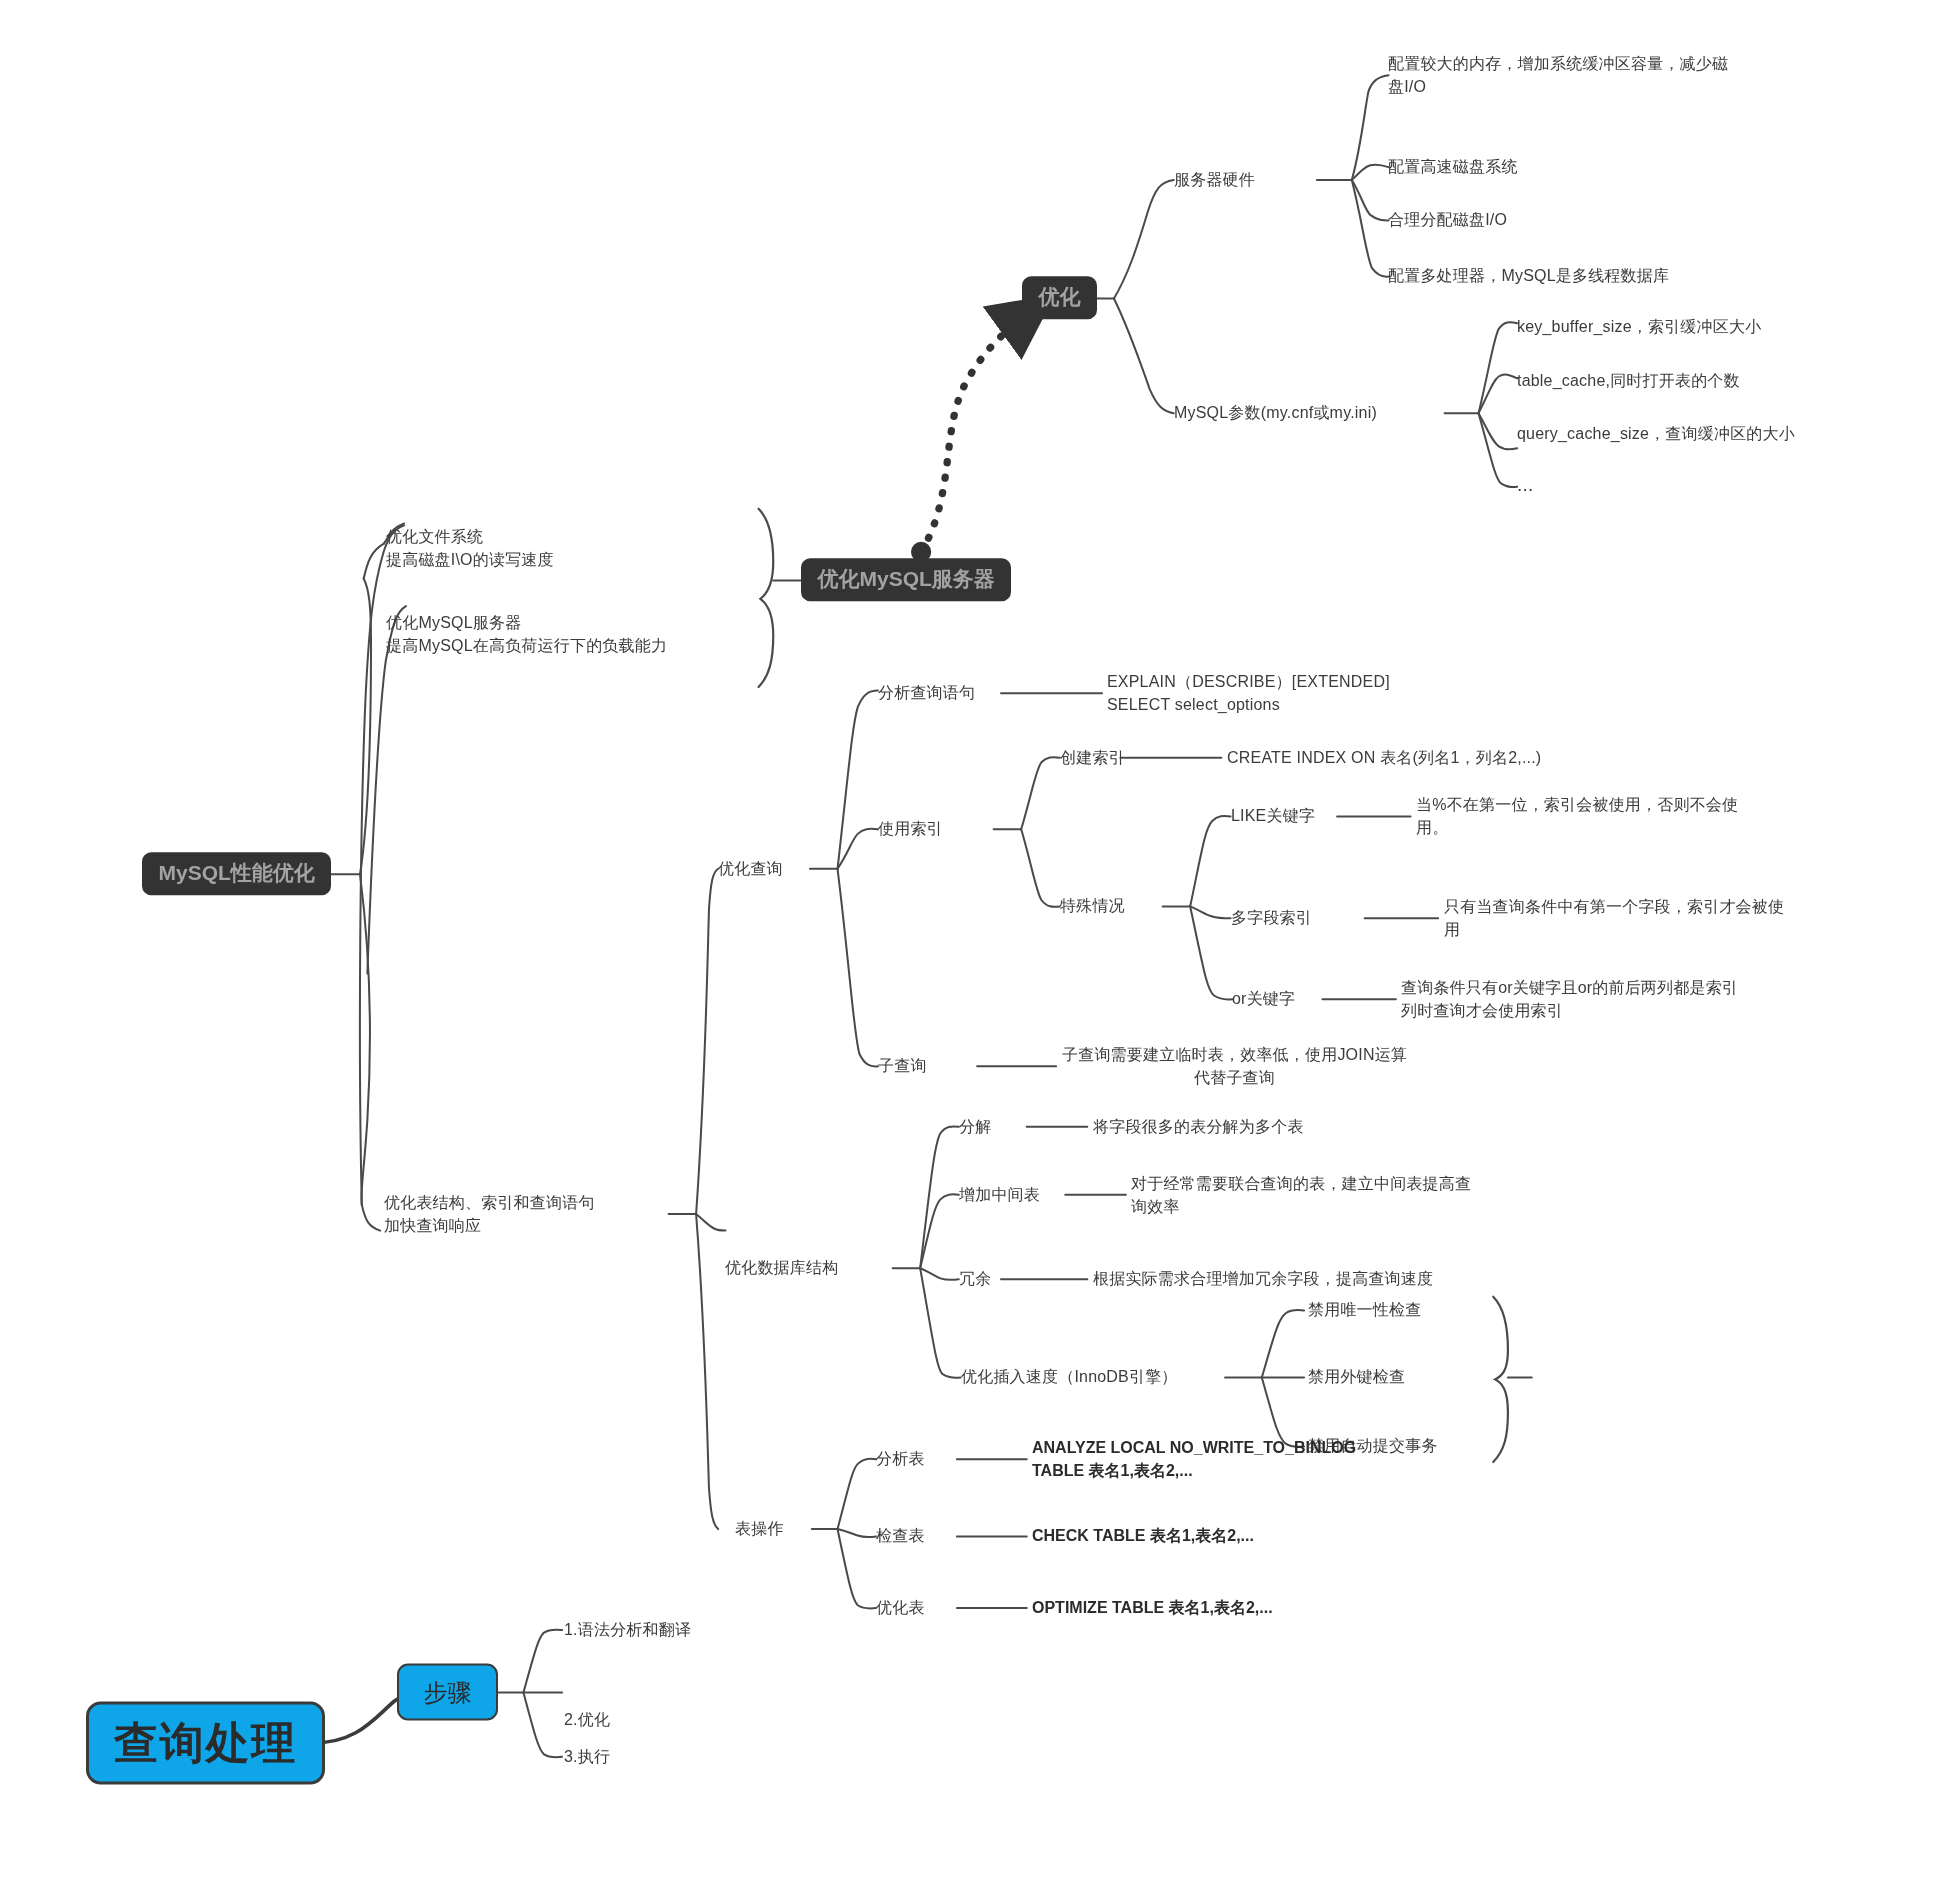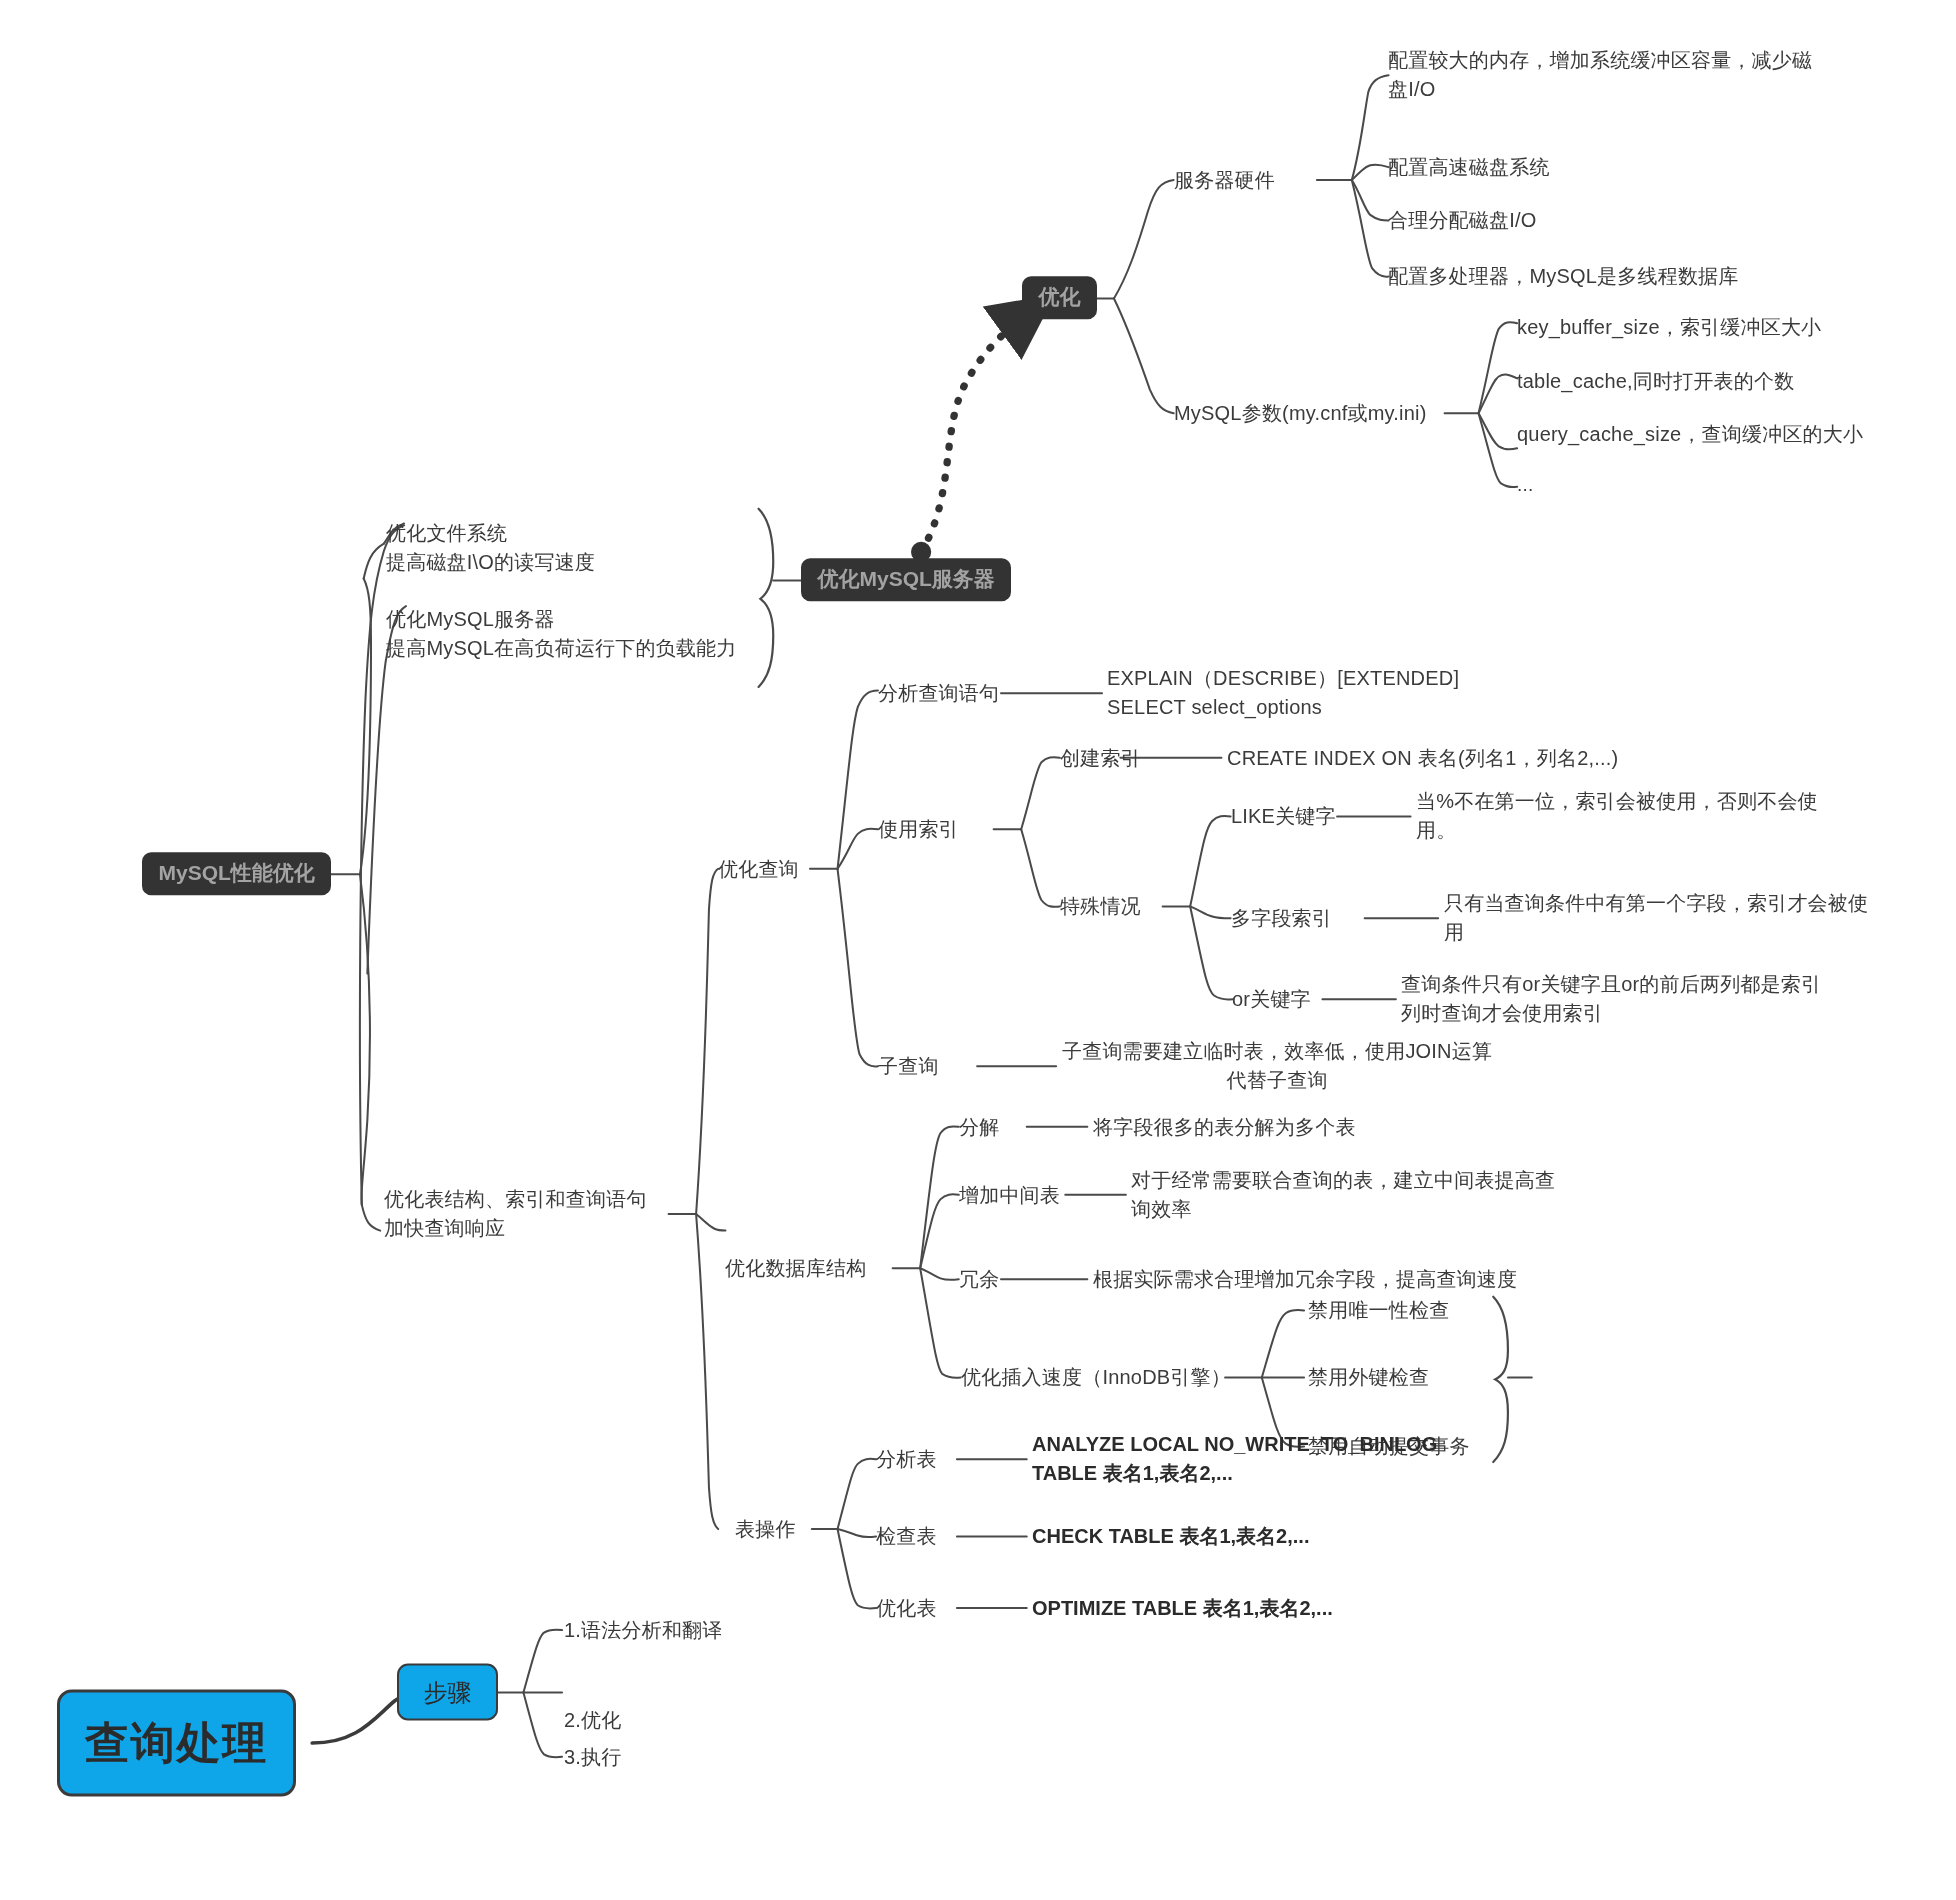--- a/index.html
+++ b/index.html
@@ -20,21 +20,21 @@
   svg.links {
     position: absolute;
     left: 0; top: 0;
     width: 1957px;
     height: 1901px;
     pointer-events: none;
   }
   .node {
     position: absolute;
     color: #3b3b3b;
-    font-size: 20px;
+    font-size: 16px;
     line-height: 1.45;
     white-space: pre;
     letter-spacing: 0.2px;
   }
   .node.ctr {
     transform: translateY(-50%);
   }
   
   .pill {
     position: absolute;
@@ -282,21 +282,21 @@
   <div class="node ctr" style="left:876px; top:1459px;">分析表</div>
   <div class="node ctr bold" style="left:1032px; top:1459px;"><span>ANALYZE LOCAL NO_WRITE_TO_BINLOG</span>
 <span>TABLE 表名1,表名2,...</span></div>
 
   <div class="node ctr" style="left:876px; top:1536px;">检查表</div>
   <div class="node ctr bold" style="left:1032px; top:1536px;">CHECK TABLE 表名1,表名2,...</div>
 
   <div class="node ctr" style="left:876px; top:1608px;">优化表</div>
   <div class="node ctr bold" style="left:1032px; top:1608px;">OPTIMIZE TABLE 表名1,表名2,...</div>
 
-  <div class="obox big" style="left:57px; top:1743px; width:239px; height:107px;">查询处理</div>
+  <div class="obox big" style="left:86px; top:1743px; width:239px; height:83px;">查询处理</div>
 
   <div class="obox small" style="left:397px; top:1692px; width:101px; height:57px;">步骤</div>
 
   <div class="node ctr" style="left:564px; top:1630px;">1.语法分析和翻译</div>
   <div class="node ctr" style="left:564px; top:1692px;margin-top:28px;">2.优化</div>
   <div class="node ctr" style="left:564px; top:1757px;">3.执行</div>
 
 </div>
 
 

